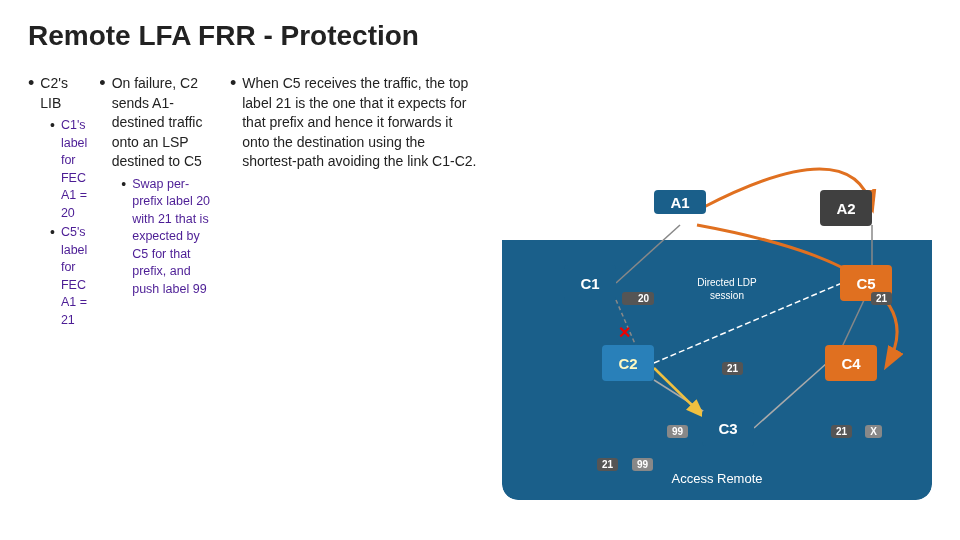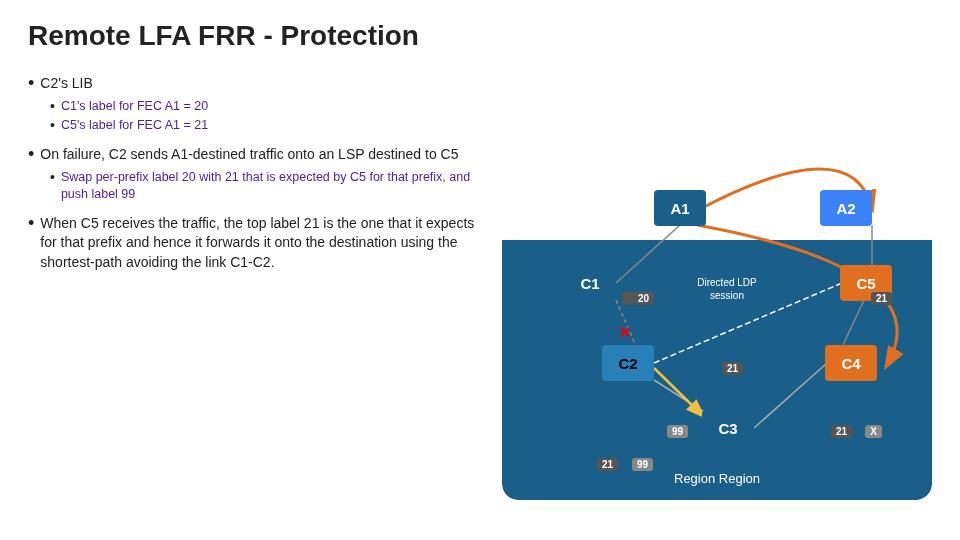--- a/index.html
+++ b/index.html
@@ -28,22 +28,21 @@
 
     .content-area {
       display: flex;
       flex: 1;
       gap: 20px;
     }
 
     .left-panel {
       flex: 1;
       display: flex;
-      flex-direction: column;
-      gap: 6px;
+      gap: 12px;
       padding-top: 4px;
     }
 
     .bullet-section {
       margin-bottom: 4px;
     }
 
     .bullet-main {
       font-size: 14px;
       color: #222;
@@ -147,30 +146,30 @@
       display: flex;
       align-items: center;
       justify-content: center;
       font-weight: 700;
       font-size: 15px;
       border-radius: 4px;
       z-index: 10;
     }
 
     .node-a1 {
-      width: 52px; height: 36px;
+      width: 52px; height: 24px;
       background: #1a5f8a;
       color: #fff;
       top: 120px;
       left: 152px;
     }
 
     .node-a2 {
       width: 52px; height: 36px;
-      background: #3b82f6;
+      background: #404040;
       color: #fff;
       top: 120px;
       right: 60px;
     }
 
     .node-c1 {
       width: 52px; height: 36px;
       background: #1a5f8a;
       color: #fff;
       top: 195px;
@@ -181,21 +180,21 @@
       width: 52px; height: 36px;
       background: #e07020;
       color: #fff;
       top: 195px;
       right: 40px;
     }
 
     .node-c2 {
       width: 52px; height: 36px;
       background: #2980b9;
-      color: #000000;
+      color: #fef9c3;
       top: 275px;
       left: 100px;
     }
 
     .node-c4 {
       width: 52px; height: 36px;
       background: #e07020;
       color: #fff;
       top: 275px;
       right: 55px;
@@ -332,21 +331,21 @@
         </div>
       </div>
 
     </div>
 
     <div class="right-panel">
       <div class="diagram-container">
 
 
         <div class="access-area">
-          <span class="access-label">Region Region</span>
+          <span class="access-label">Access Remote</span>
         </div>
 
         <svg class="diagram-svg" viewBox="0 0 430 430">
 
           <path d="M 200 138 Q 350 60 370 138" stroke="#e07020" stroke-width="3" fill="none" marker-end="url(#orange-arrow)"></path>
 
           <path d="M 195 155 Q 440 200 385 295" stroke="#e07020" stroke-width="3" fill="none" marker-end="url(#orange-arrow2)"></path>
 
           <line x1="114" y1="213" x2="178" y2="155" stroke="#888" stroke-width="1.5"></line>
 

